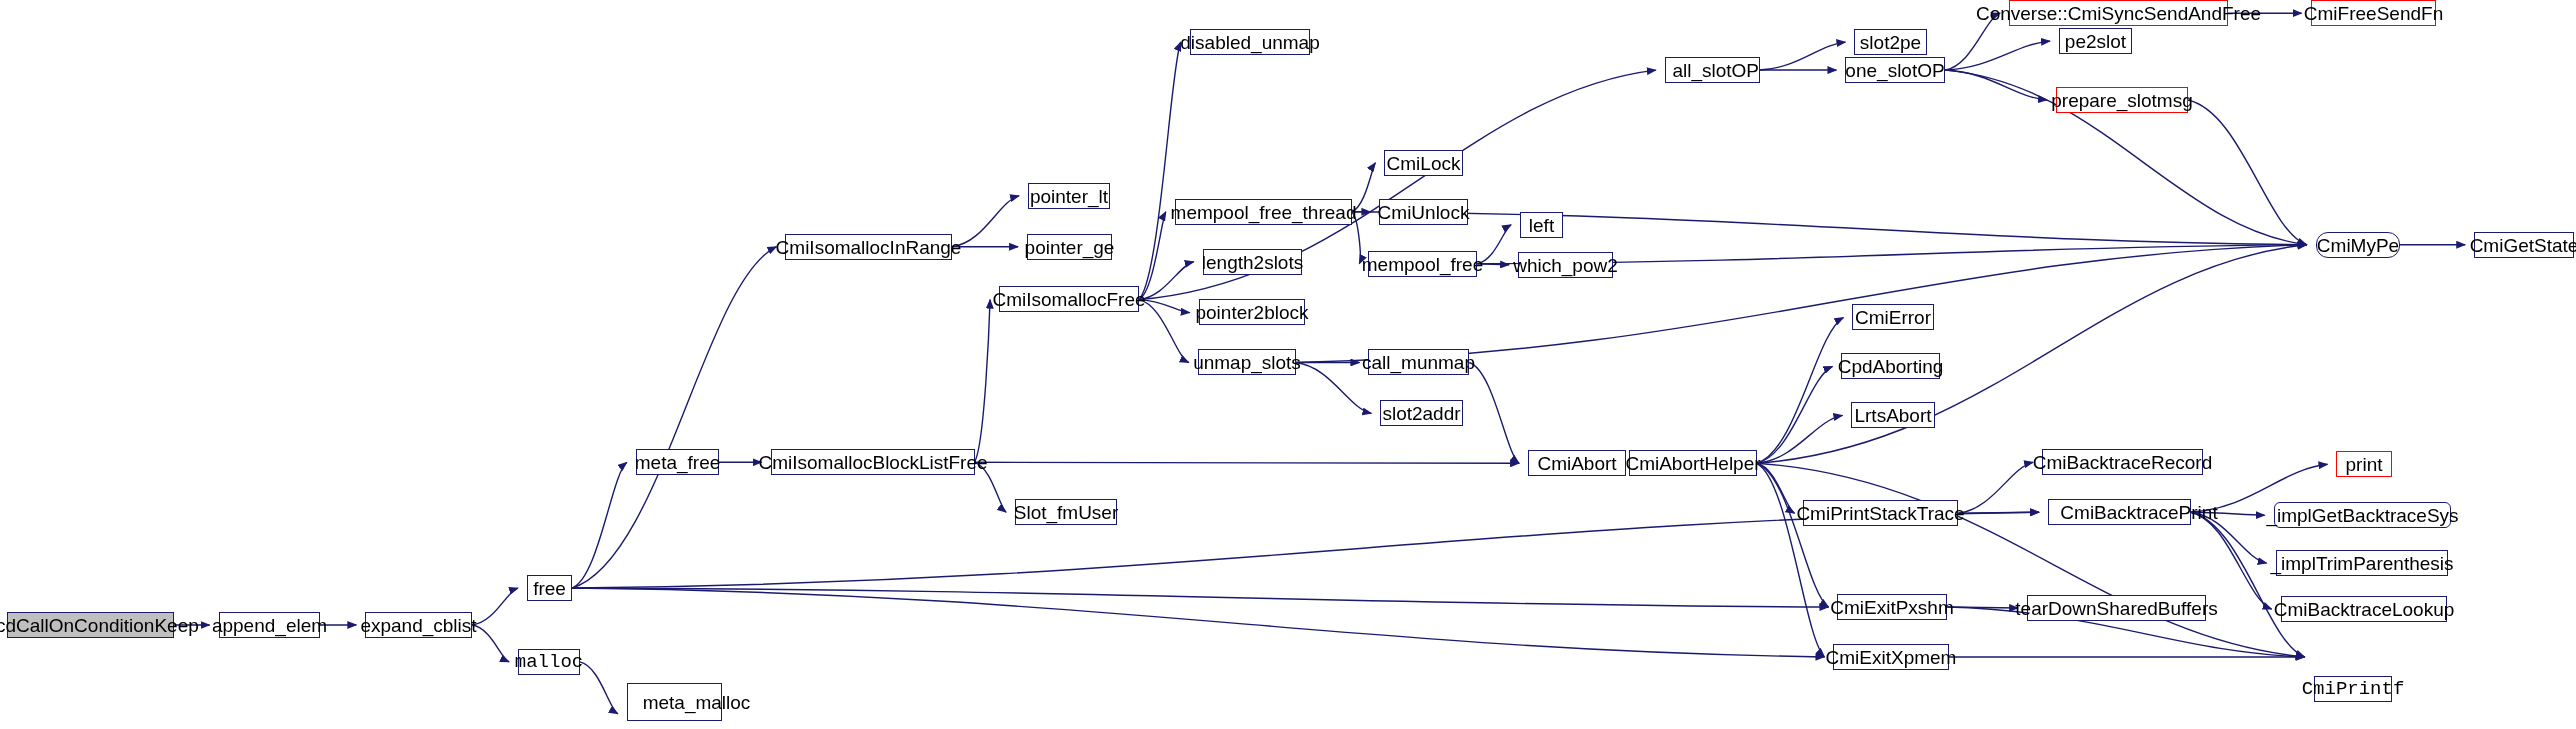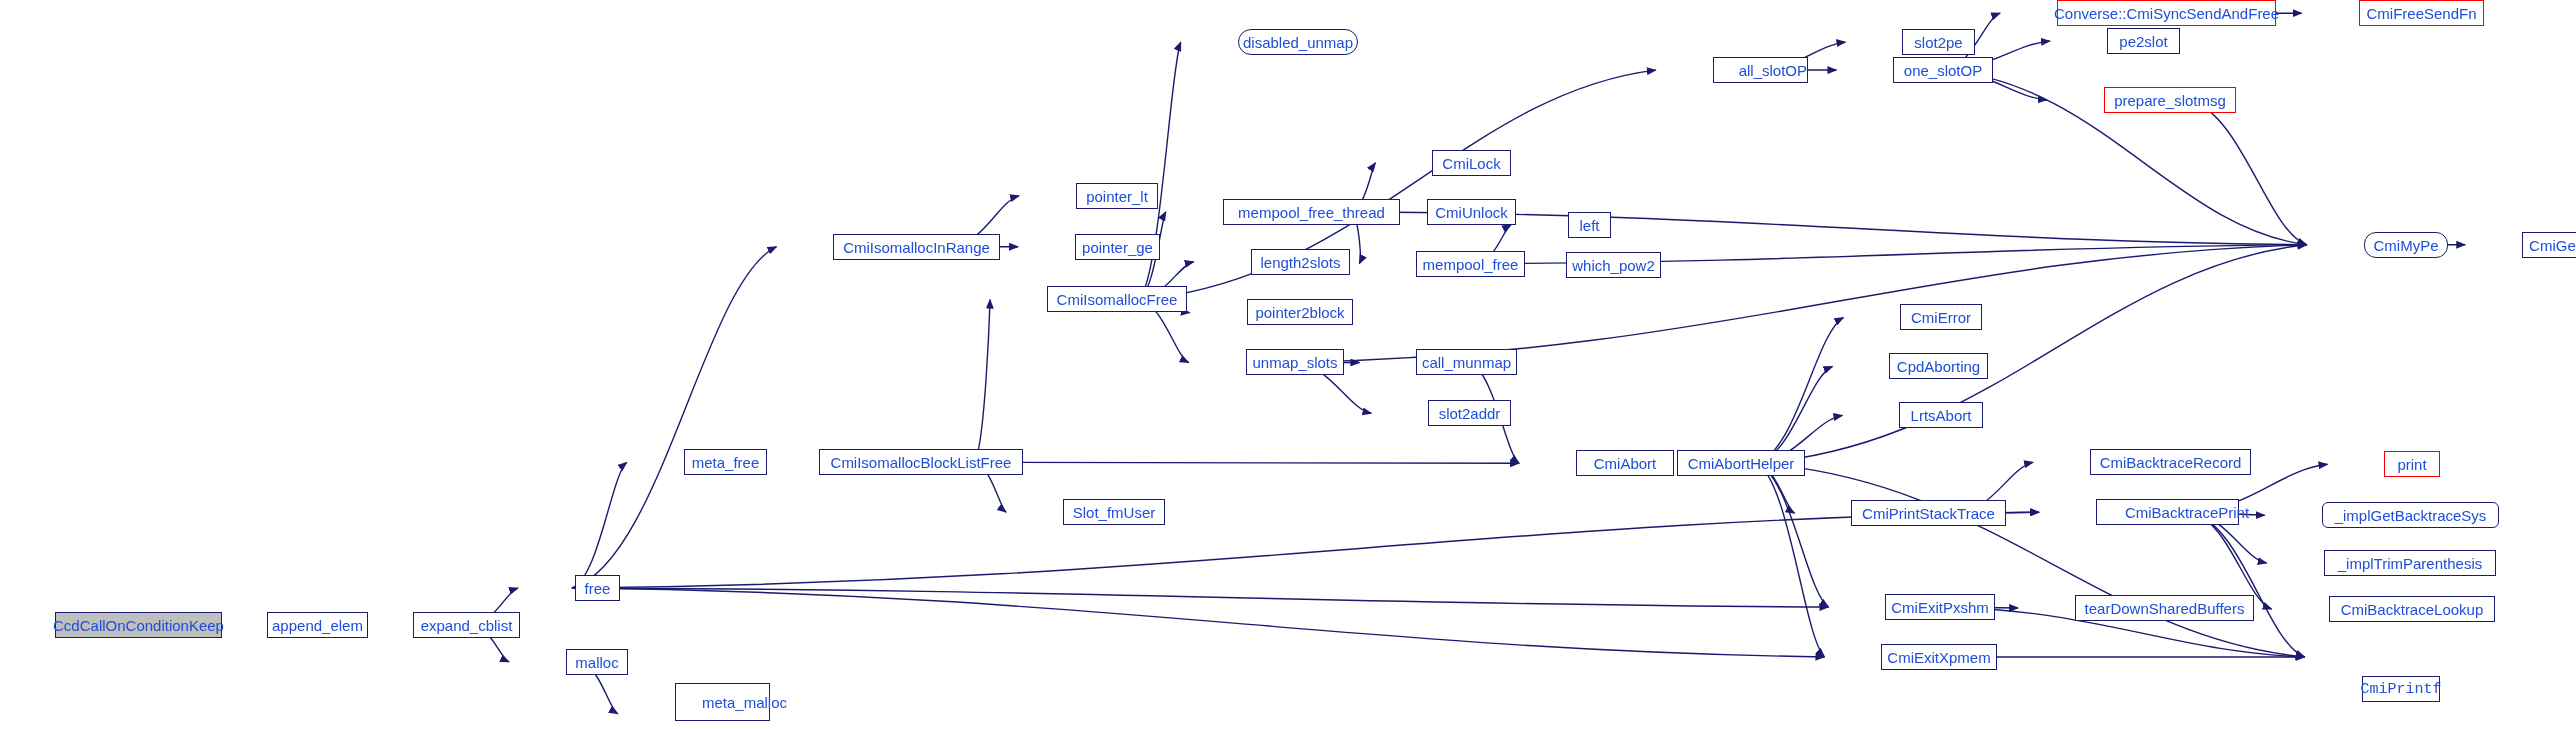--- a/index.html
+++ b/index.html
@@ -10,30 +10,29 @@
     background:#ffffff;
     font-family:"Liberation Sans", sans-serif;
     overflow:hidden;
   }
   #edges{position:absolute;left:0;top:0;width:2576px;height:730px;pointer-events:none;}
   .node{
     position:absolute;
     box-sizing:border-box;
     border:1px solid #1a1a6e;
     background:#ffffff;
-    color:#1d4ed8;
-    font-size:15px;
+    color:#000000;
+    font-size:19px;
     line-height:1;
     display:flex;
     align-items:center;
     justify-content:center;
     white-space:nowrap;
     letter-spacing:0px;
     cursor:pointer;
-    margin-left:48px;
   }
   .node.red{border-color:#ff0000;}
   .node.filled{background:#bfbfbf;}
   .node span{pointer-events:none;}
 </style>
 </head>
 <body>
 
 <div id="graph">
   <svg id="edges" viewBox="0 0 2581 731">
@@ -111,21 +110,21 @@
     </div>
     <div class="node" style="left: 219px; top: 612px; width: 101px; height: 26px;">
       <span>append_elem</span>
     </div>
     <div class="node" style="left: 365px; top: 612px; width: 107px; height: 26px;">
       <span>expand_cblist</span>
     </div>
     <div class="node" style="left: 527px; top: 575px; width: 45px; height: 26px;">
       <span>free</span>
     </div>
-    <div class="node" style="left: 518px; top: 649px; width: 62px; height: 26px;">
+    <div class="node" style="left: 518px; top: 649px; width: 62px; height: 26px; font-family: Liberation Mono, monospace;">
       <span>malloc</span>
     </div>
     <div class="node" style="left: 627px; top: 683px; width: 95px; height: 38px; padding-left: 44px;">
       <span>meta_malloc</span>
     </div>
     <div class="node" style="left: 636px; top: 449px; width: 83px; height: 26px;">
       <span>meta_free</span>
     </div>
     <div class="node" style="left: 771px; top: 449px; width: 204px; height: 26px;">
       <span>CmiIsomallocBlockListFree</span>
@@ -171,21 +170,21 @@
     </div>
     <div class="node" style="left: 1518px; top: 252px; width: 95px; height: 26px;">
       <span>which_pow2</span>
     </div>
     <div class="node" style="left: 1368px; top: 349px; width: 101px; height: 26px;">
       <span>call_munmap</span>
     </div>
     <div class="node" style="left: 1380px; top: 400px; width: 83px; height: 26px;">
       <span>slot2addr</span>
     </div>
-    <div class="node" style="left: 1190px; top: 29px; width: 120px; height: 26px; border-radius: 13px;">
+    <div class="node" style="left: 1190px; top: 29px; width: 120px; height: 26px;">
       <span>disabled_unmap</span>
     </div>
     <div class="node" style="left: 1665px; top: 57px; width: 95px; height: 26px; justify-content: flex-end;">
       <span>all_slotOP</span>
     </div>
     <div class="node" style="left: 1845px; top: 57px; width: 100px; height: 26px;">
       <span>one_slotOP</span>
     </div>
     <div class="node" style="left: 1854px; top: 29px; width: 73px; height: 26px;">
       <span>slot2pe</span>

